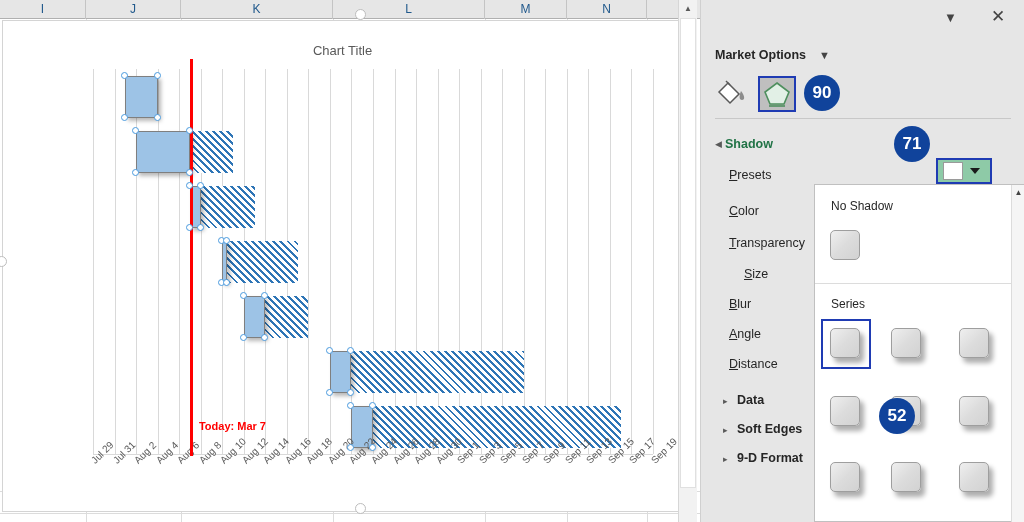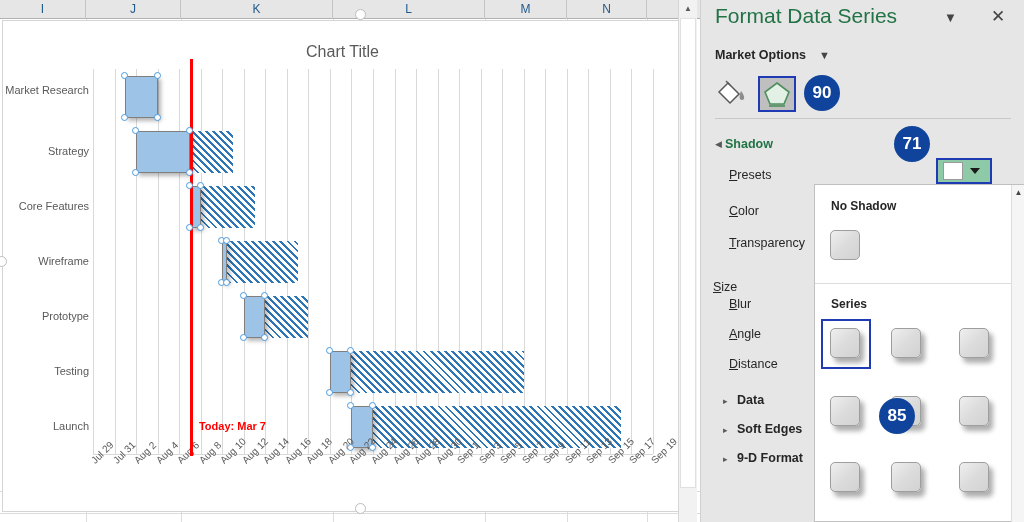--- a/index.html
+++ b/index.html
@@ -37,21 +37,21 @@
     position: absolute; left: 0; right: 0; height: 1px; background: #dcdcdc;
   }
 
   
   .chart-obj {
     position: absolute; left: 2px; top: 20px; width: 679px; height: 492px;
     background: #ffffff; border: 1px solid #d4d4d4;
   }
   .chart-title {
     position: absolute; left: 0; top: 22px; width: 679px;
-    text-align: center; font-size: 16px; color: #595959;
+    text-align: center; font-size: 13px; color: #595959;
   }
   .plot {
     position: absolute; left: 90px; top: 48px; width: 560px; height: 385px;
   }
   .vgrid { position: absolute; top: 0; bottom: 0; width: 1px; background: #d9d9d9; }
   .cat-label {
     position: absolute; right: 0; text-align: right;
     font-size: 11px; color: #595959; line-height: 13px; width: 84px;
   }
   .cat-wrap { position: absolute; left: 0; top: 48px; width: 86px; height: 385px; }
@@ -178,21 +178,21 @@
     border-left: 5px solid transparent; border-right: 5px solid transparent;
     border-top: 6px solid #1a1a1a;
   }
 
   
   .gallery {
     position: absolute; left: 814px; top: 184px; width: 210px; height: 338px;
     background: #ffffff; border: 1px solid #c0c0c0;
   }
   .gallery-head {
-    position: absolute; font-size: 12px; font-weight: bold; color: #262626;
+    position: absolute; font-size: 12px; font-weight: normal; color: #262626;
   }
   .gallery-div {
     position: absolute; left: 0; top: 70px; width: 196px; height: 1px; background: #dcdcdc;
   }
   .sw {
     position: absolute; width: 30px; height: 30px; border-radius: 5px;
     border: 1px solid #9e9e9e;
     background: linear-gradient(135deg, #efefef 0%, #dcdcdc 50%, #d2d2d2 100%);
   }
   .sw.drop { box-shadow: 4px 5px 5px rgba(0,0,0,0.32); }
@@ -239,29 +239,20 @@
         <div class="cell-vline" style="left: 647px;"></div>
         <div class="cell-vline" style="left: 727px;"></div>
         <div class="cell-hline" style="top: 472px;"></div>
         <div class="cell-hline" style="top: 494px;"></div>
       </div>
   </div>
 
   <div class="chart-obj">
     <div class="chart-title">Chart Title</div>
 
-    <div class="cat-wrap" id="catWrap">
-        <div class="cat-label" style="top: 14.5px;">Market Research</div>
-        <div class="cat-label" style="top: 75.5px;">Strategy</div>
-        <div class="cat-label" style="top: 130.5px;">Core Features</div>
-        <div class="cat-label" style="top: 185.5px;">Wireframe</div>
-        <div class="cat-label" style="top: 240.5px;">Prototype</div>
-        <div class="cat-label" style="top: 295.5px;">Testing</div>
-        <div class="cat-label" style="top: 350.5px;">Launch</div>
-      </div>
 
     <div class="plot" id="plot">
         <div class="vgrid" style="left: 0px;"></div>
         <div class="vgrid" style="left: 21.5385px;"></div>
         <div class="vgrid" style="left: 43.0769px;"></div>
         <div class="vgrid" style="left: 64.6154px;"></div>
         <div class="vgrid" style="left: 86.1538px;"></div>
         <div class="vgrid" style="left: 107.692px;"></div>
         <div class="vgrid" style="left: 129.231px;"></div>
         <div class="vgrid" style="left: 150.769px;"></div>
@@ -364,21 +355,20 @@
   <div class="chandle" style="left:355px; top:9px;"></div>
   <div class="chandle" style="left:355px; top:503px;"></div>
   <div class="chandle" style="left:-4px; top:256px;"></div>
 
   <div class="vscroll">
     <div class="vscroll-up">▲</div>
     <div class="vscroll-thumb"></div>
   </div>
 
   <div class="pane">
-    <div class="pane-title">Format Data Series</div>
     <div class="pane-chevron">▼</div>
     <div class="pane-close">✕</div>
 
     <div class="series-options">Market Options</div>
     <div class="so-chevron">▼</div>
 
     <div class="icon-row">
       <div class="icon-fill">
         <svg width="34" height="30" viewBox="0 0 34 30">
           <path d="M4 14 L13 5 L24 16 L15 25 Z" fill="#ffffff" stroke="#595959" stroke-width="1.5"></path>
@@ -396,21 +386,21 @@
     </div>
 
     <div class="pane-sep"></div>
 
     <div class="tri" style="left:14px; top:139px;">◀</div>
     <div class="section-head" style="left:24px; top:137px;">Shadow</div>
 
     <div class="prop-label" style="left:28px; top:168px;"><u>P</u><span>resets</span></div>
     <div class="prop-label" style="left:28px; top:204px;"><u>C</u>olor</div>
     <div class="prop-label" style="left:28px; top:236px;"><u>T</u>ransparency</div>
-    <div class="prop-label" style="left:12px; top:267px;margin-top:13px;"><u>S</u>ize</div>
+    <div class="prop-label" style="left:43px; top:267px;"><u>S</u>ize</div>
     <div class="prop-label" style="left:28px; top:297px;"><u>B</u>lur</div>
     <div class="prop-label" style="left:28px; top:327px;"><u>A</u>ngle</div>
     <div class="prop-label" style="left:28px; top:357px;"><u>D</u>istance</div>
 
     <div class="tri" style="left:22px; top:396px;">▸</div>
     <div class="section-head collapsed" style="left:36px; top:393px;">Data</div>
 
     <div class="tri" style="left:22px; top:425px;">▸</div>
     <div class="section-head collapsed" style="left:36px; top:422px;">Soft Edges</div>
 
@@ -464,16 +454,16 @@
     </div>
 
     <div class="gallery-scroll">
       <div class="gs-up">▲</div>
     </div>
   </div>
 
   <div id="callouts">
       <div class="badge" style="left: 804px; top: 75px; width: 36px; height: 36px;">90</div>
       <div class="badge" style="left: 894px; top: 126px; width: 36px; height: 36px;">71</div>
-      <div class="badge" style="left: 879px; top: 398px; width: 36px; height: 36px;">85</div>
+      <div class="badge" style="left: 879px; top: 398px; width: 36px; height: 36px;">52</div>
     </div>
 
 </div>
 
 </body></html>

